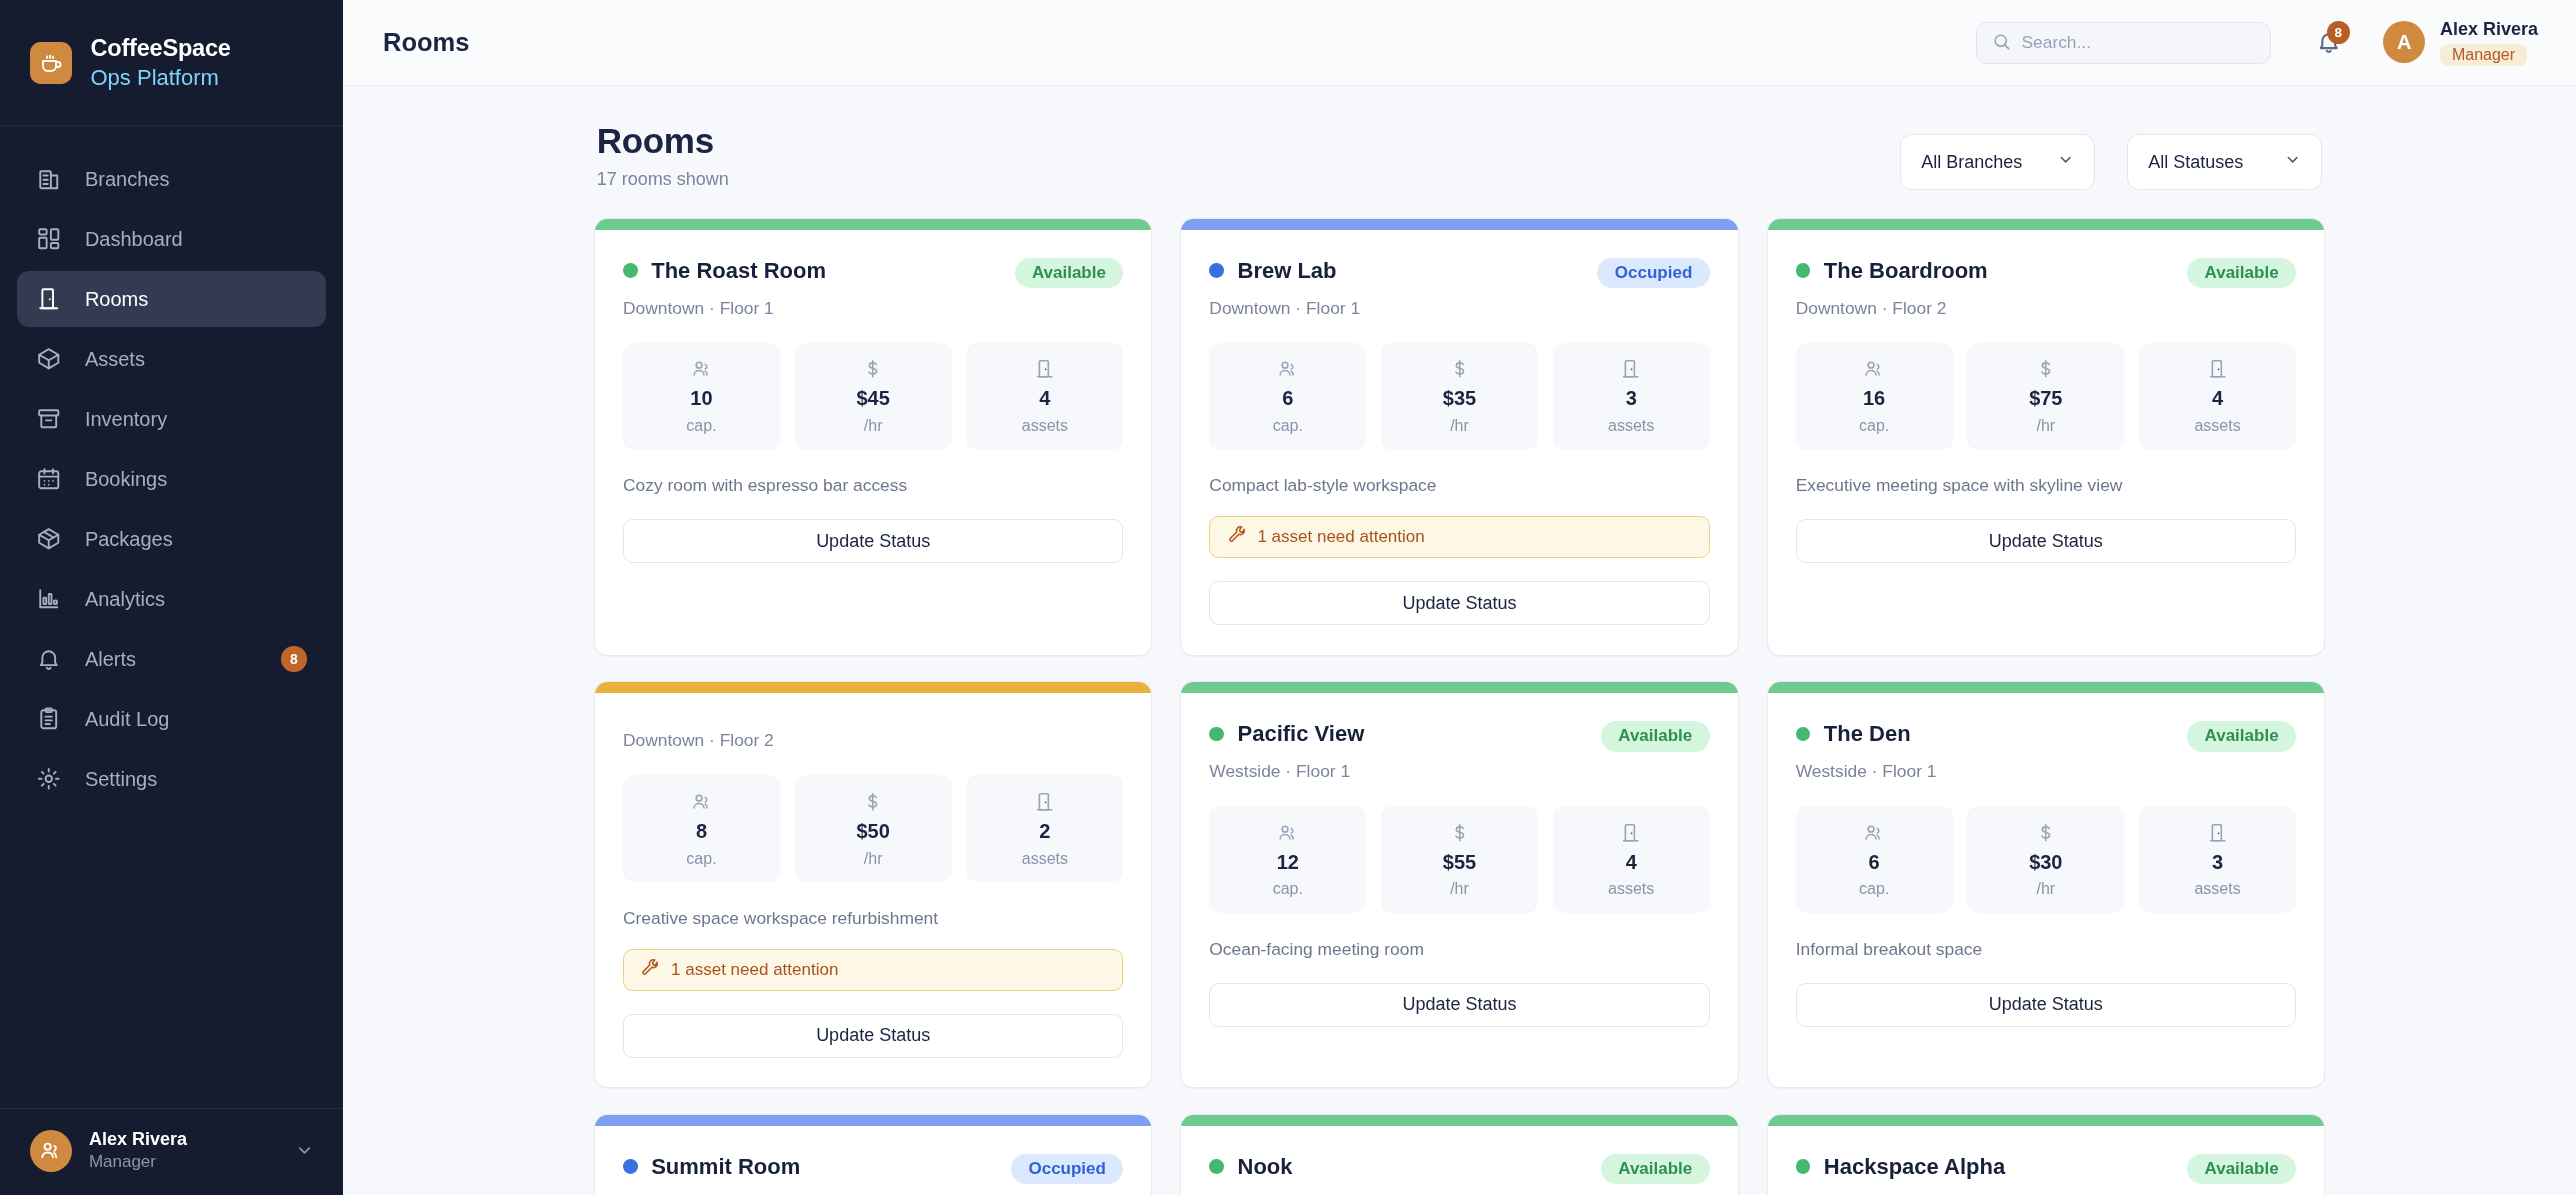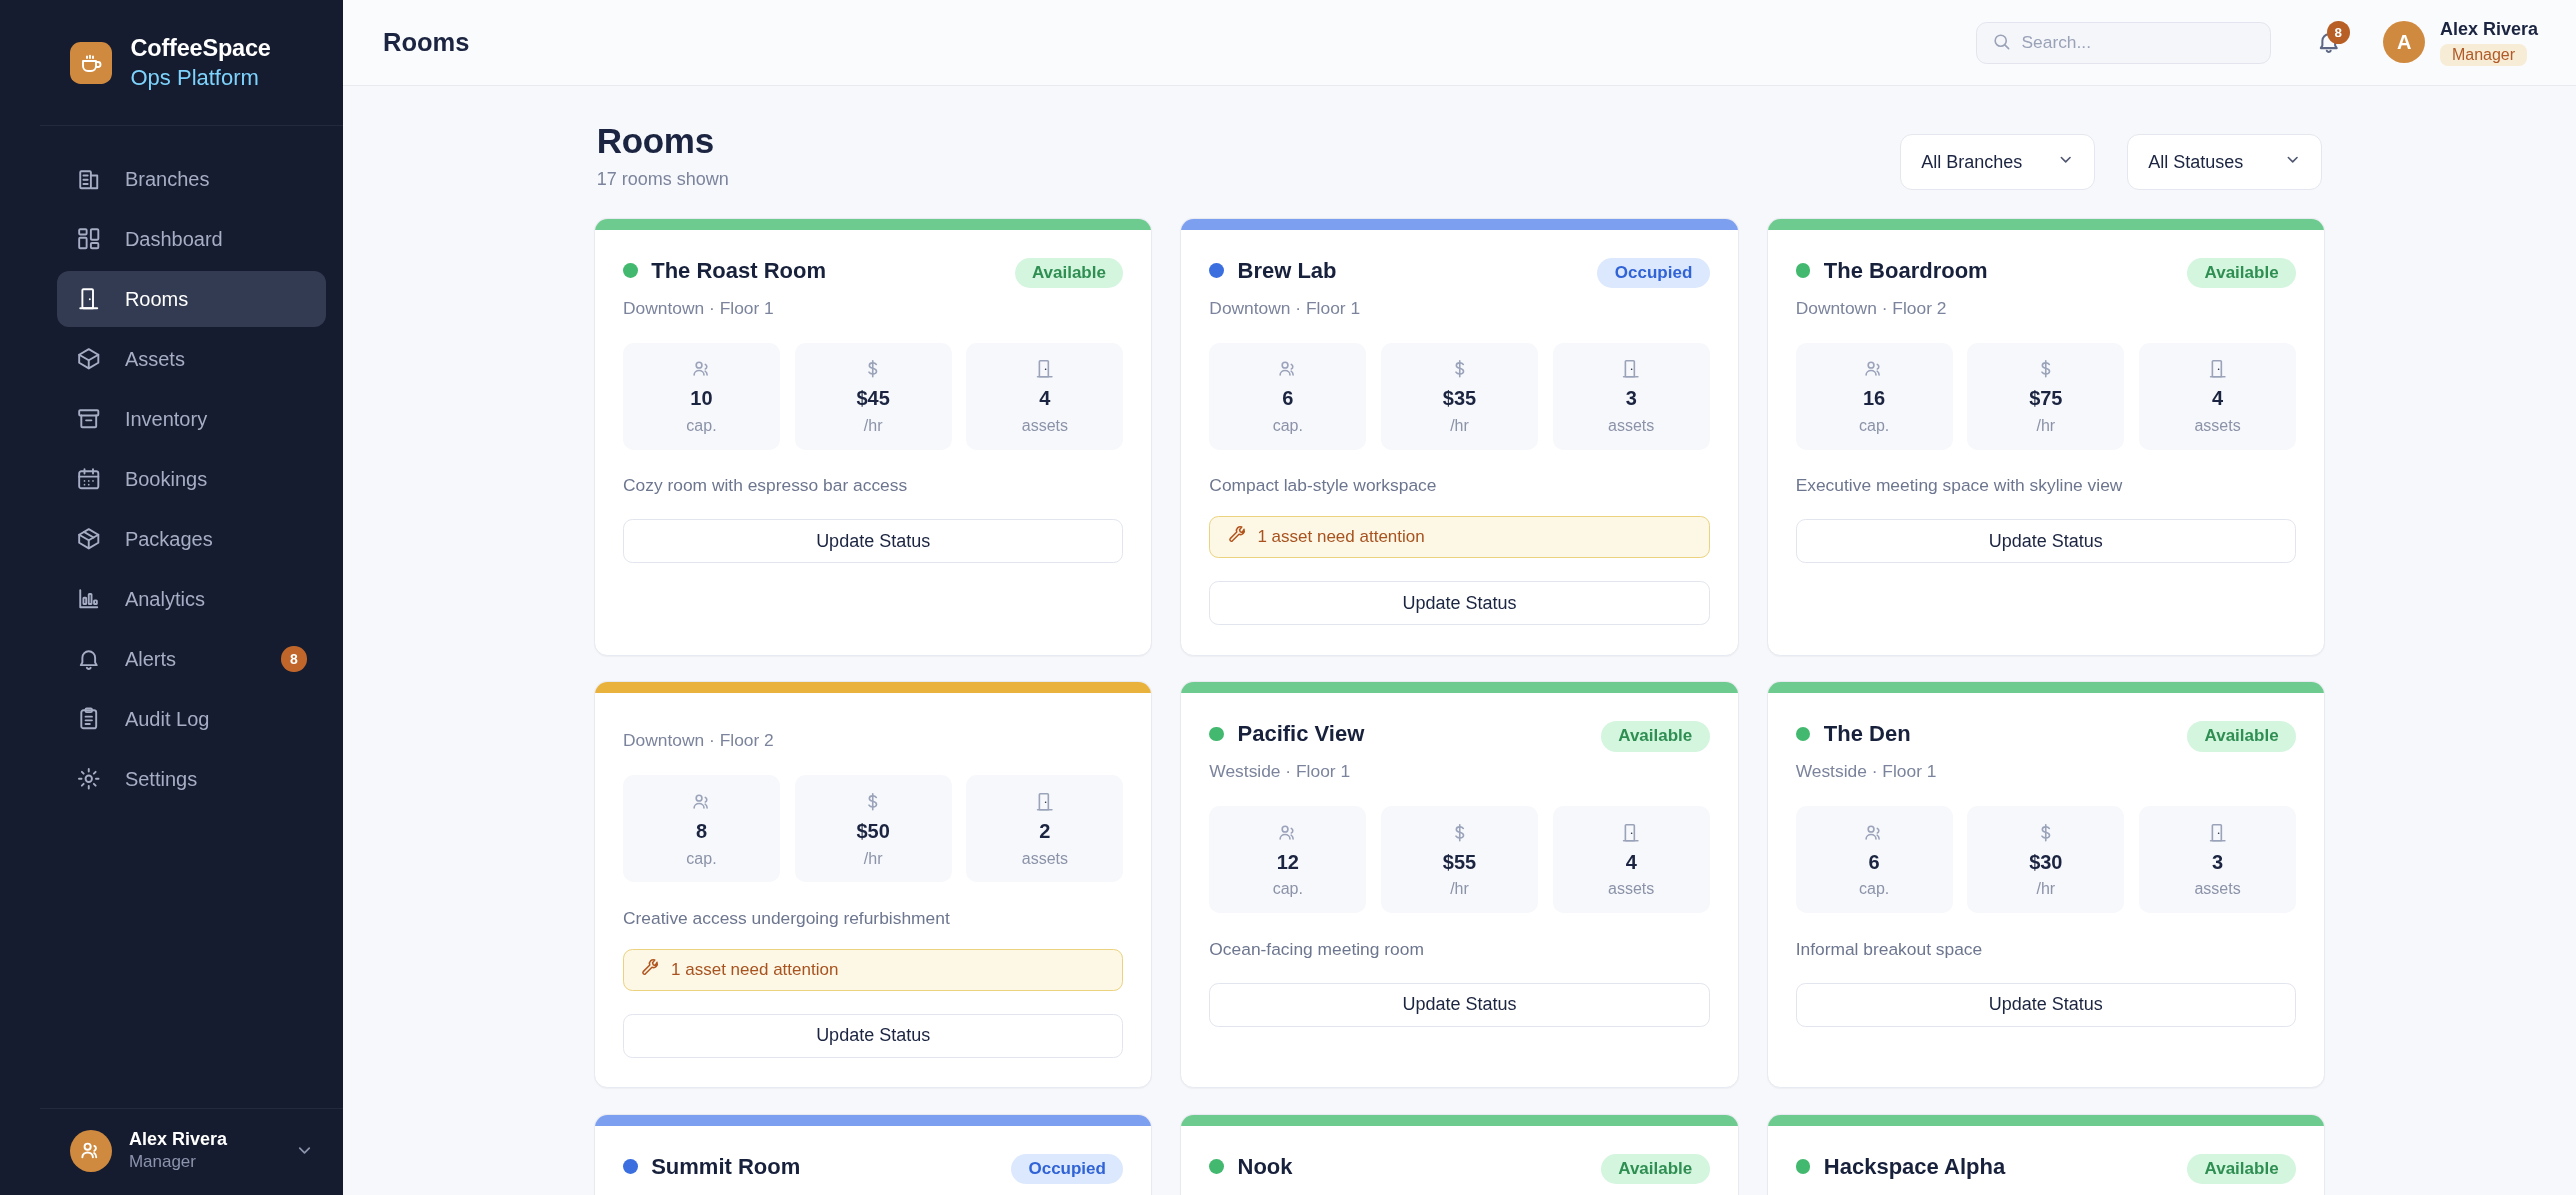--- a/index.html
+++ b/index.html
@@ -12,21 +12,20 @@
     color: #1f2642;
   }
   .app { display: flex; width: 2576px; height: 1195px; }
 
   
   .sidebar {
     width: 343px; flex: 0 0 343px;
     background: #161c2f;
     display: flex; flex-direction: column;
     position: relative;
-    padding-left: 40px;
   }
   .brand {
     display: flex; align-items: center; gap: 19px;
     padding: 35px 29.5px 34px 29.5px;
     border-bottom: 0.7px solid #232a40;
   }
   .brand-logo {
     width: 42px; height: 42px; border-radius: 10.7px;
     background: #d08a3f;
     display: flex; align-items: center; justify-content: center;
@@ -632,21 +631,21 @@
                       <svg viewBox="0 0 24 24" class="">
                         <path d="M7 3h8a1 1 0 0 1 1 1v17H7a1 1 0 0 1-1-1V4a1 1 0 0 1 1-1z"></path>
                         <circle cx="13" cy="12.5" r="0.9" fill="currentColor" stroke="none"></circle>
                         <path d="M4 21h16"></path>
                       </svg>
                     </span>
                     <span class="stat-val">2</span>
                     <span class="stat-lab">assets</span>
                   </div>
                 </div>
-                <div class="rc-desc">Creative access undergoing refurbishment</div>
+                <div class="rc-desc">Creative space workspace refurbishment</div>
                 <div class="rc-alert">
                   <span><svg viewBox="0 0 24 24" class="">
                       <path d="M20.2 5.4a4.8 4.8 0 0 1-6.3 6.3L5.6 20a2 2 0 0 1-2.8-2.8l8.3-8.3a4.8 4.8 0 0 1 6.3-6.3L14.6 6l.8 2.6 2.6.8 2.2-4z"></path>
                     </svg></span>
                   <span>1 asset need attention</span>
                 </div>
                 <button class="rc-btn spaced">Update Status</button>
               </div>
             </div>
             <div class="room-card">

